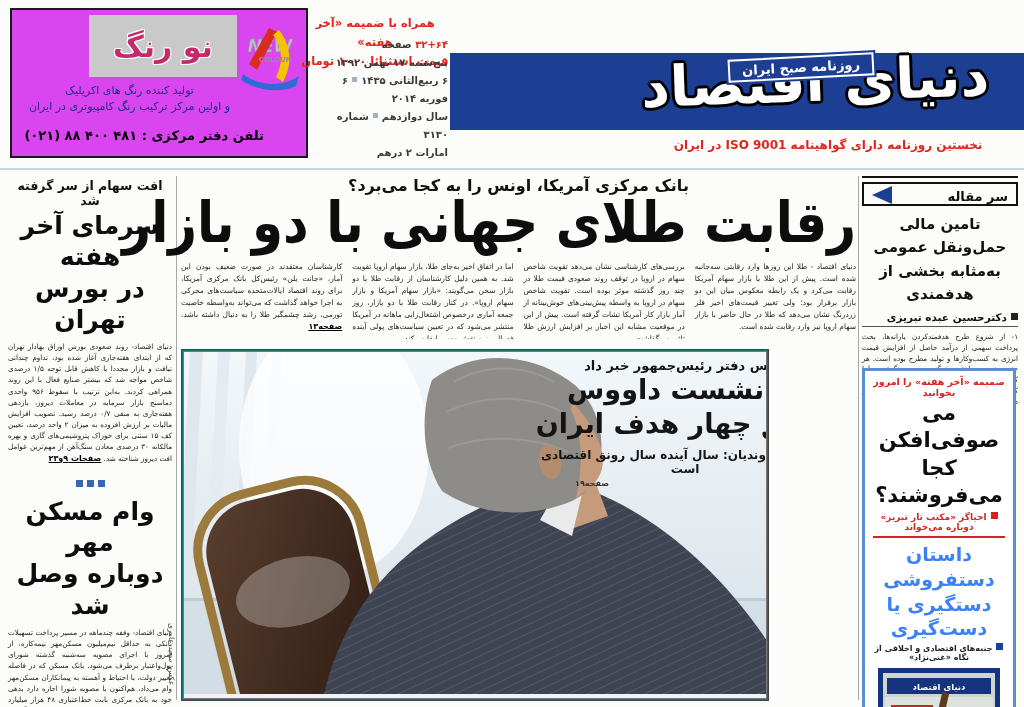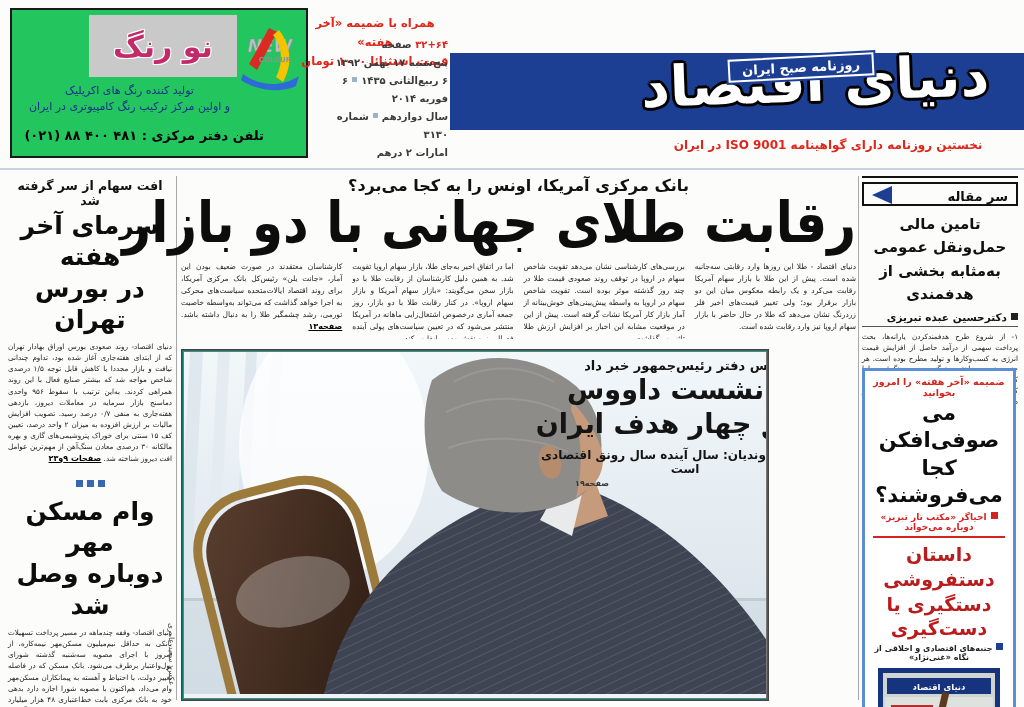--- a/index.html
+++ b/index.html
@@ -1,21 +1,21 @@
 <!DOCTYPE html>
 <html lang="fa" dir="rtl"><head>
 <meta charset="utf-8">
 <style>
   html,body{margin:0;padding:0;background:#9a9a9a;}
   .page{position:relative;width:1024px;height:707px;margin:0 auto;background:#fcfcfa;
         font-family:"DejaVu Sans",sans-serif;direction:rtl;overflow:hidden;color:#111;}
   .page *{box-sizing:border-box;}
 
   
-  .ad-box{position:absolute;left:10px;top:8px;width:298px;height:150px;border:2px solid #1a1a1a;background:#22c55e;}
+  .ad-box{position:absolute;left:10px;top:8px;width:298px;height:150px;border:2px solid #1a1a1a;background:#d946ef;}
   .ad-title-bg{position:absolute;left:77px;top:5px;width:148px;height:62px;background:#c9c9c9;
                display:flex;align-items:center;justify-content:center;}
   .ad-title{font-size:30px;font-weight:bold;color:#c22a6a;
             text-shadow:1px 1px 0 #fff,-1px -1px 0 #fff,1px -1px 0 #fff,-1px 1px 0 #fff;}
   .ad-logo{position:absolute;left:227px;top:16px;width:64px;height:70px;}
   .ad-line{position:absolute;left:10px;width:215px;text-align:center;font-size:11px;font-weight:normal;color:#16308a;}
   .ad-line1{top:74px;} .ad-line2{top:90px;}
   .ad-phone{position:absolute;left:8px;top:118px;width:244px;text-align:right;font-size:13px;font-weight:bold;color:#000;}
 
   .supp-note{position:absolute;left:300px;top:14px;width:150px;text-align:center;color:#e0251b;
@@ -85,21 +85,21 @@
   .sq{display:inline-block;width:7px;height:7px;margin-left:4px;vertical-align:1px;}
   .sq.red{background:#d6231f;} .sq.navy{background:#1c3f94;} .sq.dark{background:#222;}
 
   
   .weekend{position:absolute;left:862px;top:368px;width:154px;height:352px;border:3px solid #5b8fd4;
            background:#fff;padding:5px 4px;text-align:center;}
   .wk-note{color:#d6231f;font-weight:bold;font-size:9.5px;}
   .wk-head1{font-size:21px;font-weight:bold;line-height:1.3;margin-top:2px;color:#0d0d0d;}
   .wk-sub{color:#d6231f;font-weight:bold;font-size:9px;border-bottom:2px solid #d6231f;
           padding-bottom:4px;margin:3px 4px 4px;}
-  .wk-head2{font-size:19px;font-weight:bold;line-height:1.3;color:#b91c1c;}
+  .wk-head2{font-size:19px;font-weight:bold;line-height:1.3;color:#3b82f6;}
   .wk-sub2{font-weight:bold;font-size:8px;margin-top:2px;color:#222;}
   .cover{margin:6px auto 0;width:122px;border:5px solid #16337e;background:#cfd6d2;line-height:0;}
 </style>
 </head>
 <body>
 
 <div class="page">
 
   <div class="ad-box">
     <div class="ad-title-bg">

